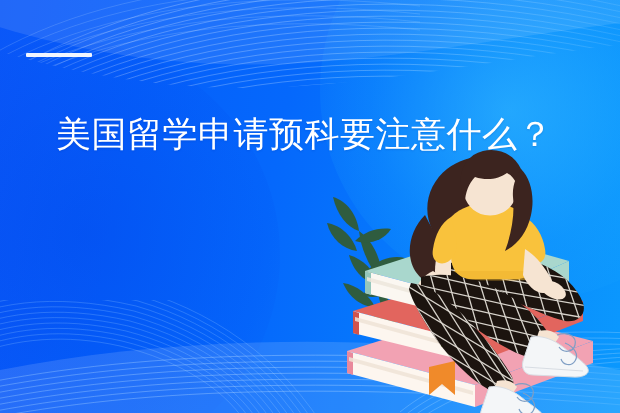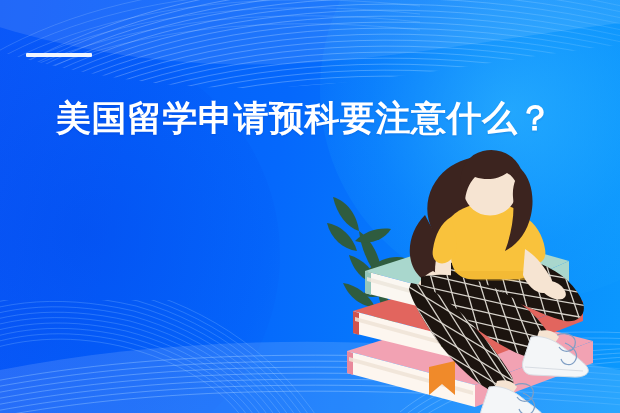--- a/index.html
+++ b/index.html
@@ -70,25 +70,25 @@
     width: 66px;
     height: 4px;
     background: #f2f6ff;
     border-radius: 1px;
   }
 
   
   .headline {
     position: absolute;
     left: 56px;
-    top: 96px;
+    top: 112px;
     color: #ffffff;
     font-size: 35px;
     line-height: 44px;
-    font-weight: bold;
+    font-weight: normal;
     letter-spacing: 0.5px;
     white-space: nowrap;
     font-family: "DejaVu Sans", "Liberation Sans", sans-serif;
     text-shadow: 0 1px 2px rgba(0,40,140,0.18);
     text-align: right;
   }
 
   
   .illus {
     position: absolute;

